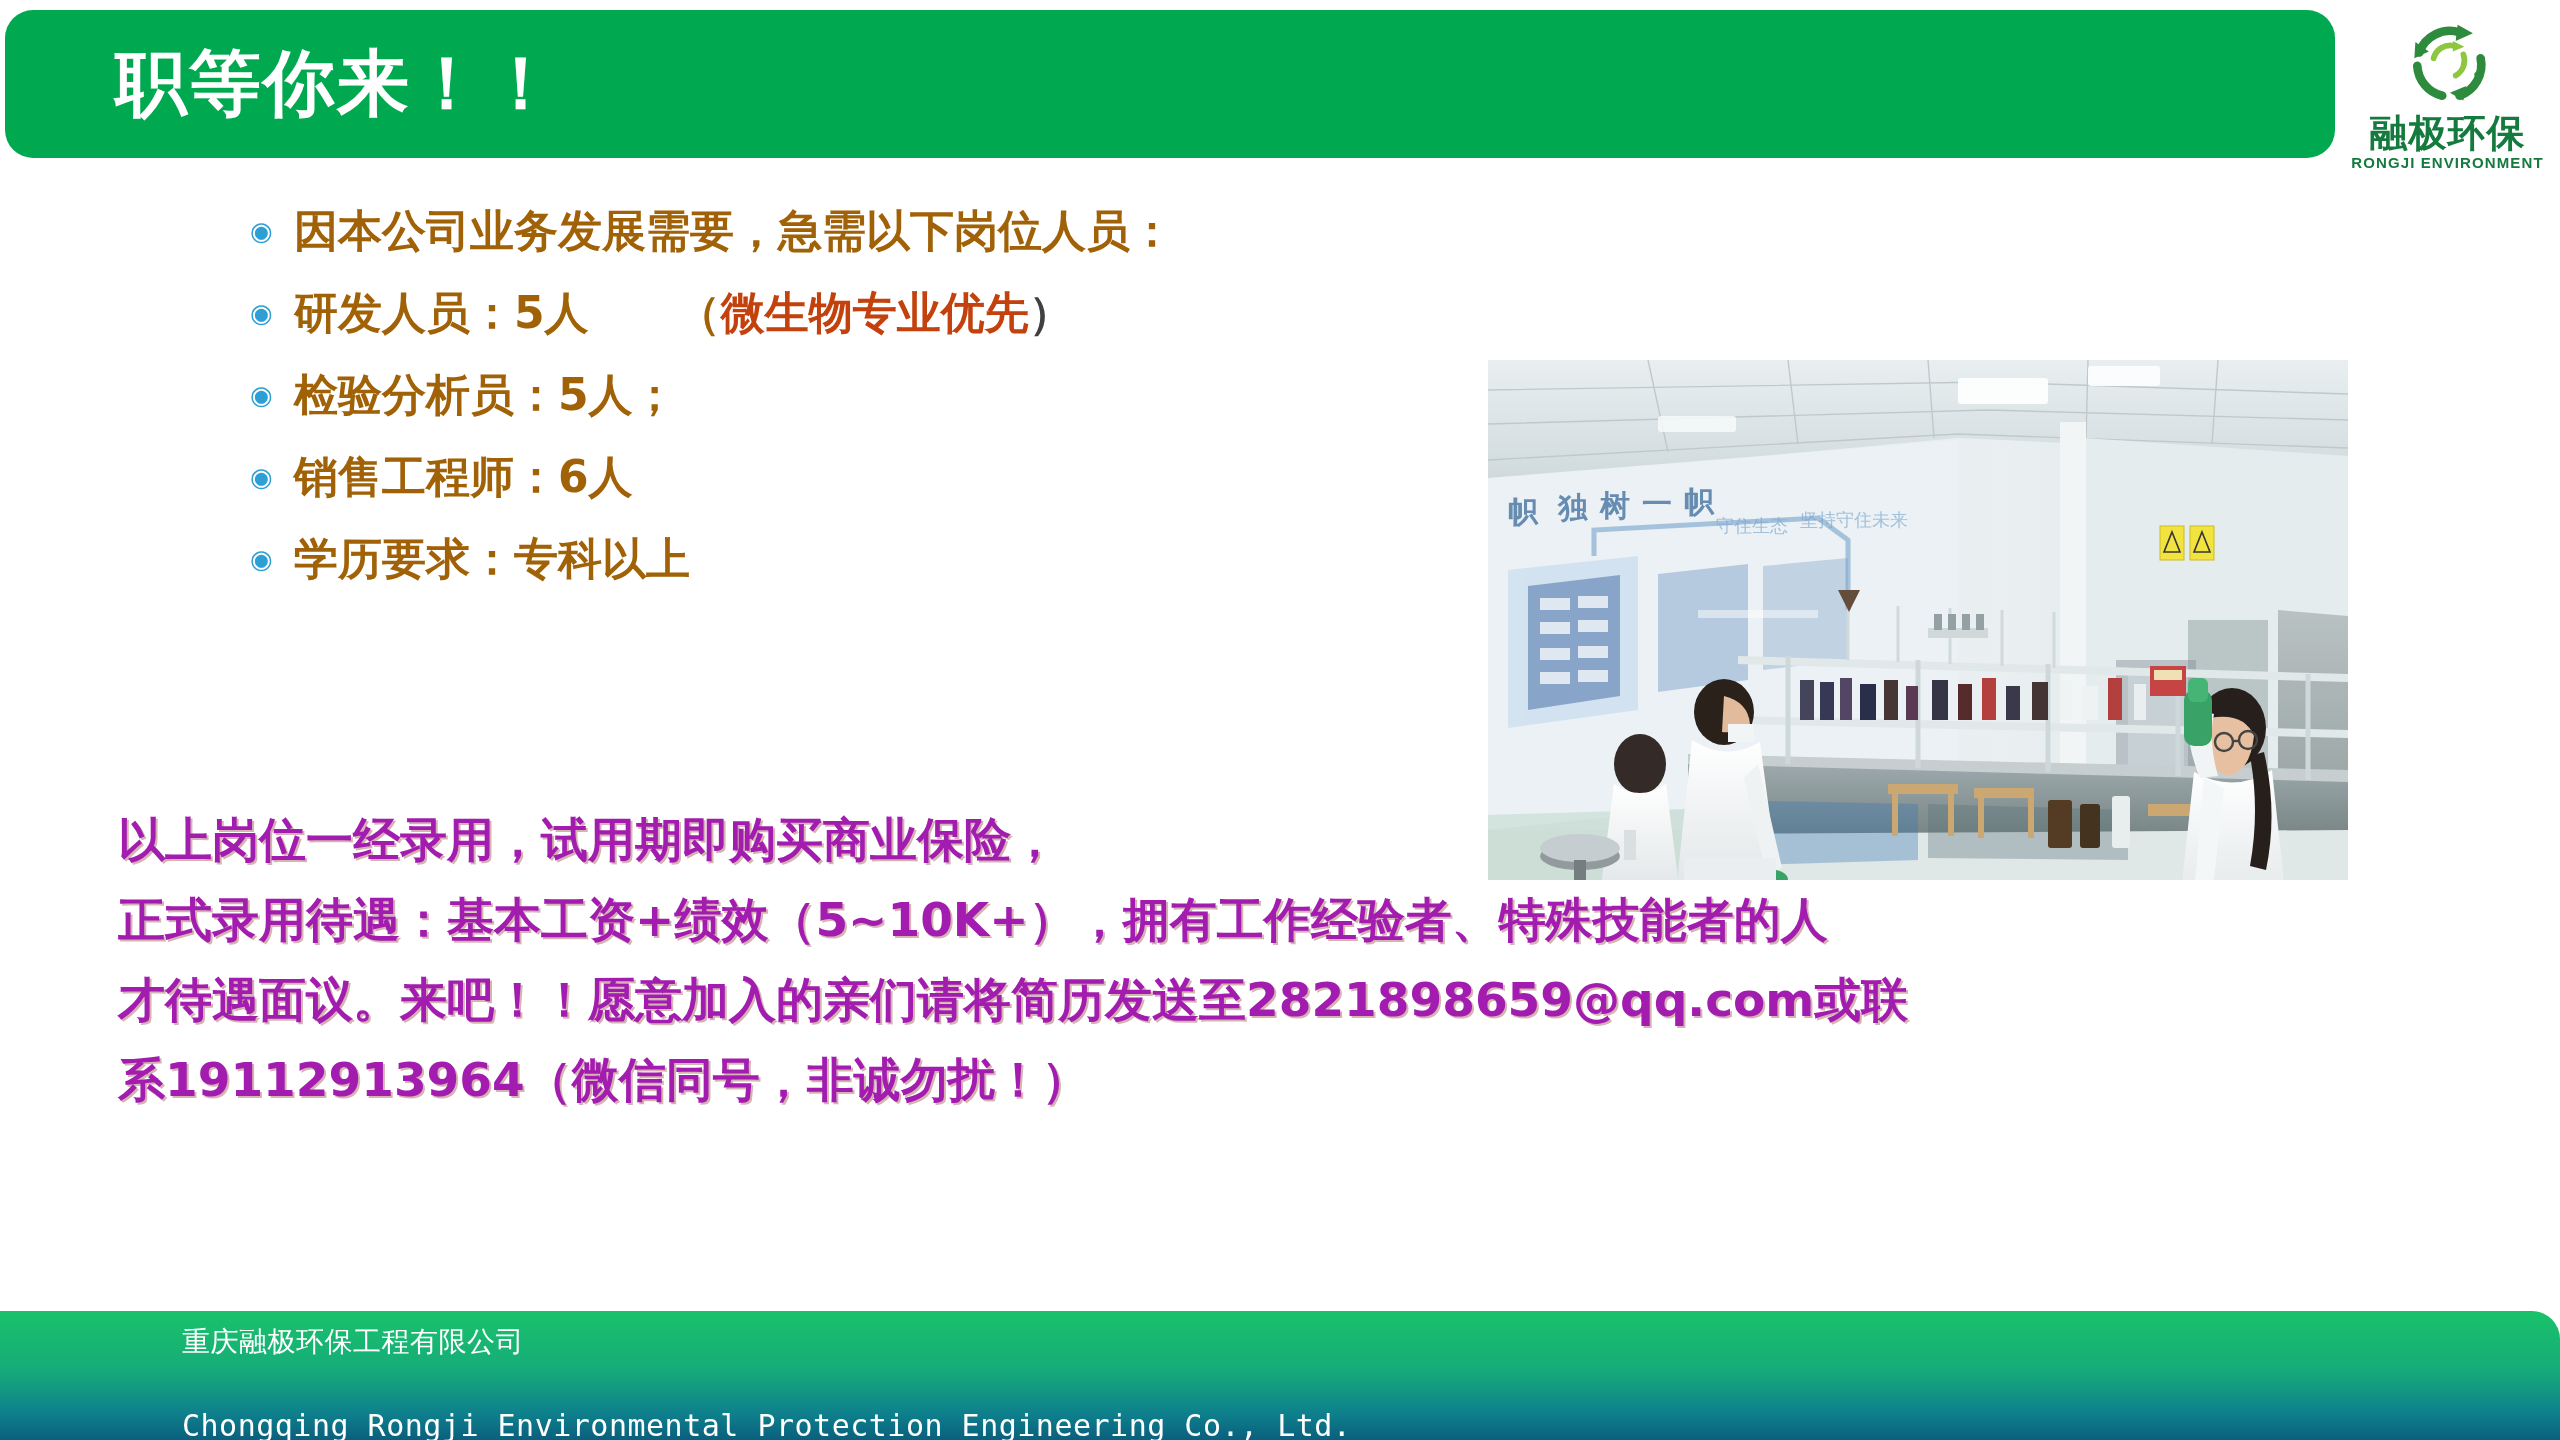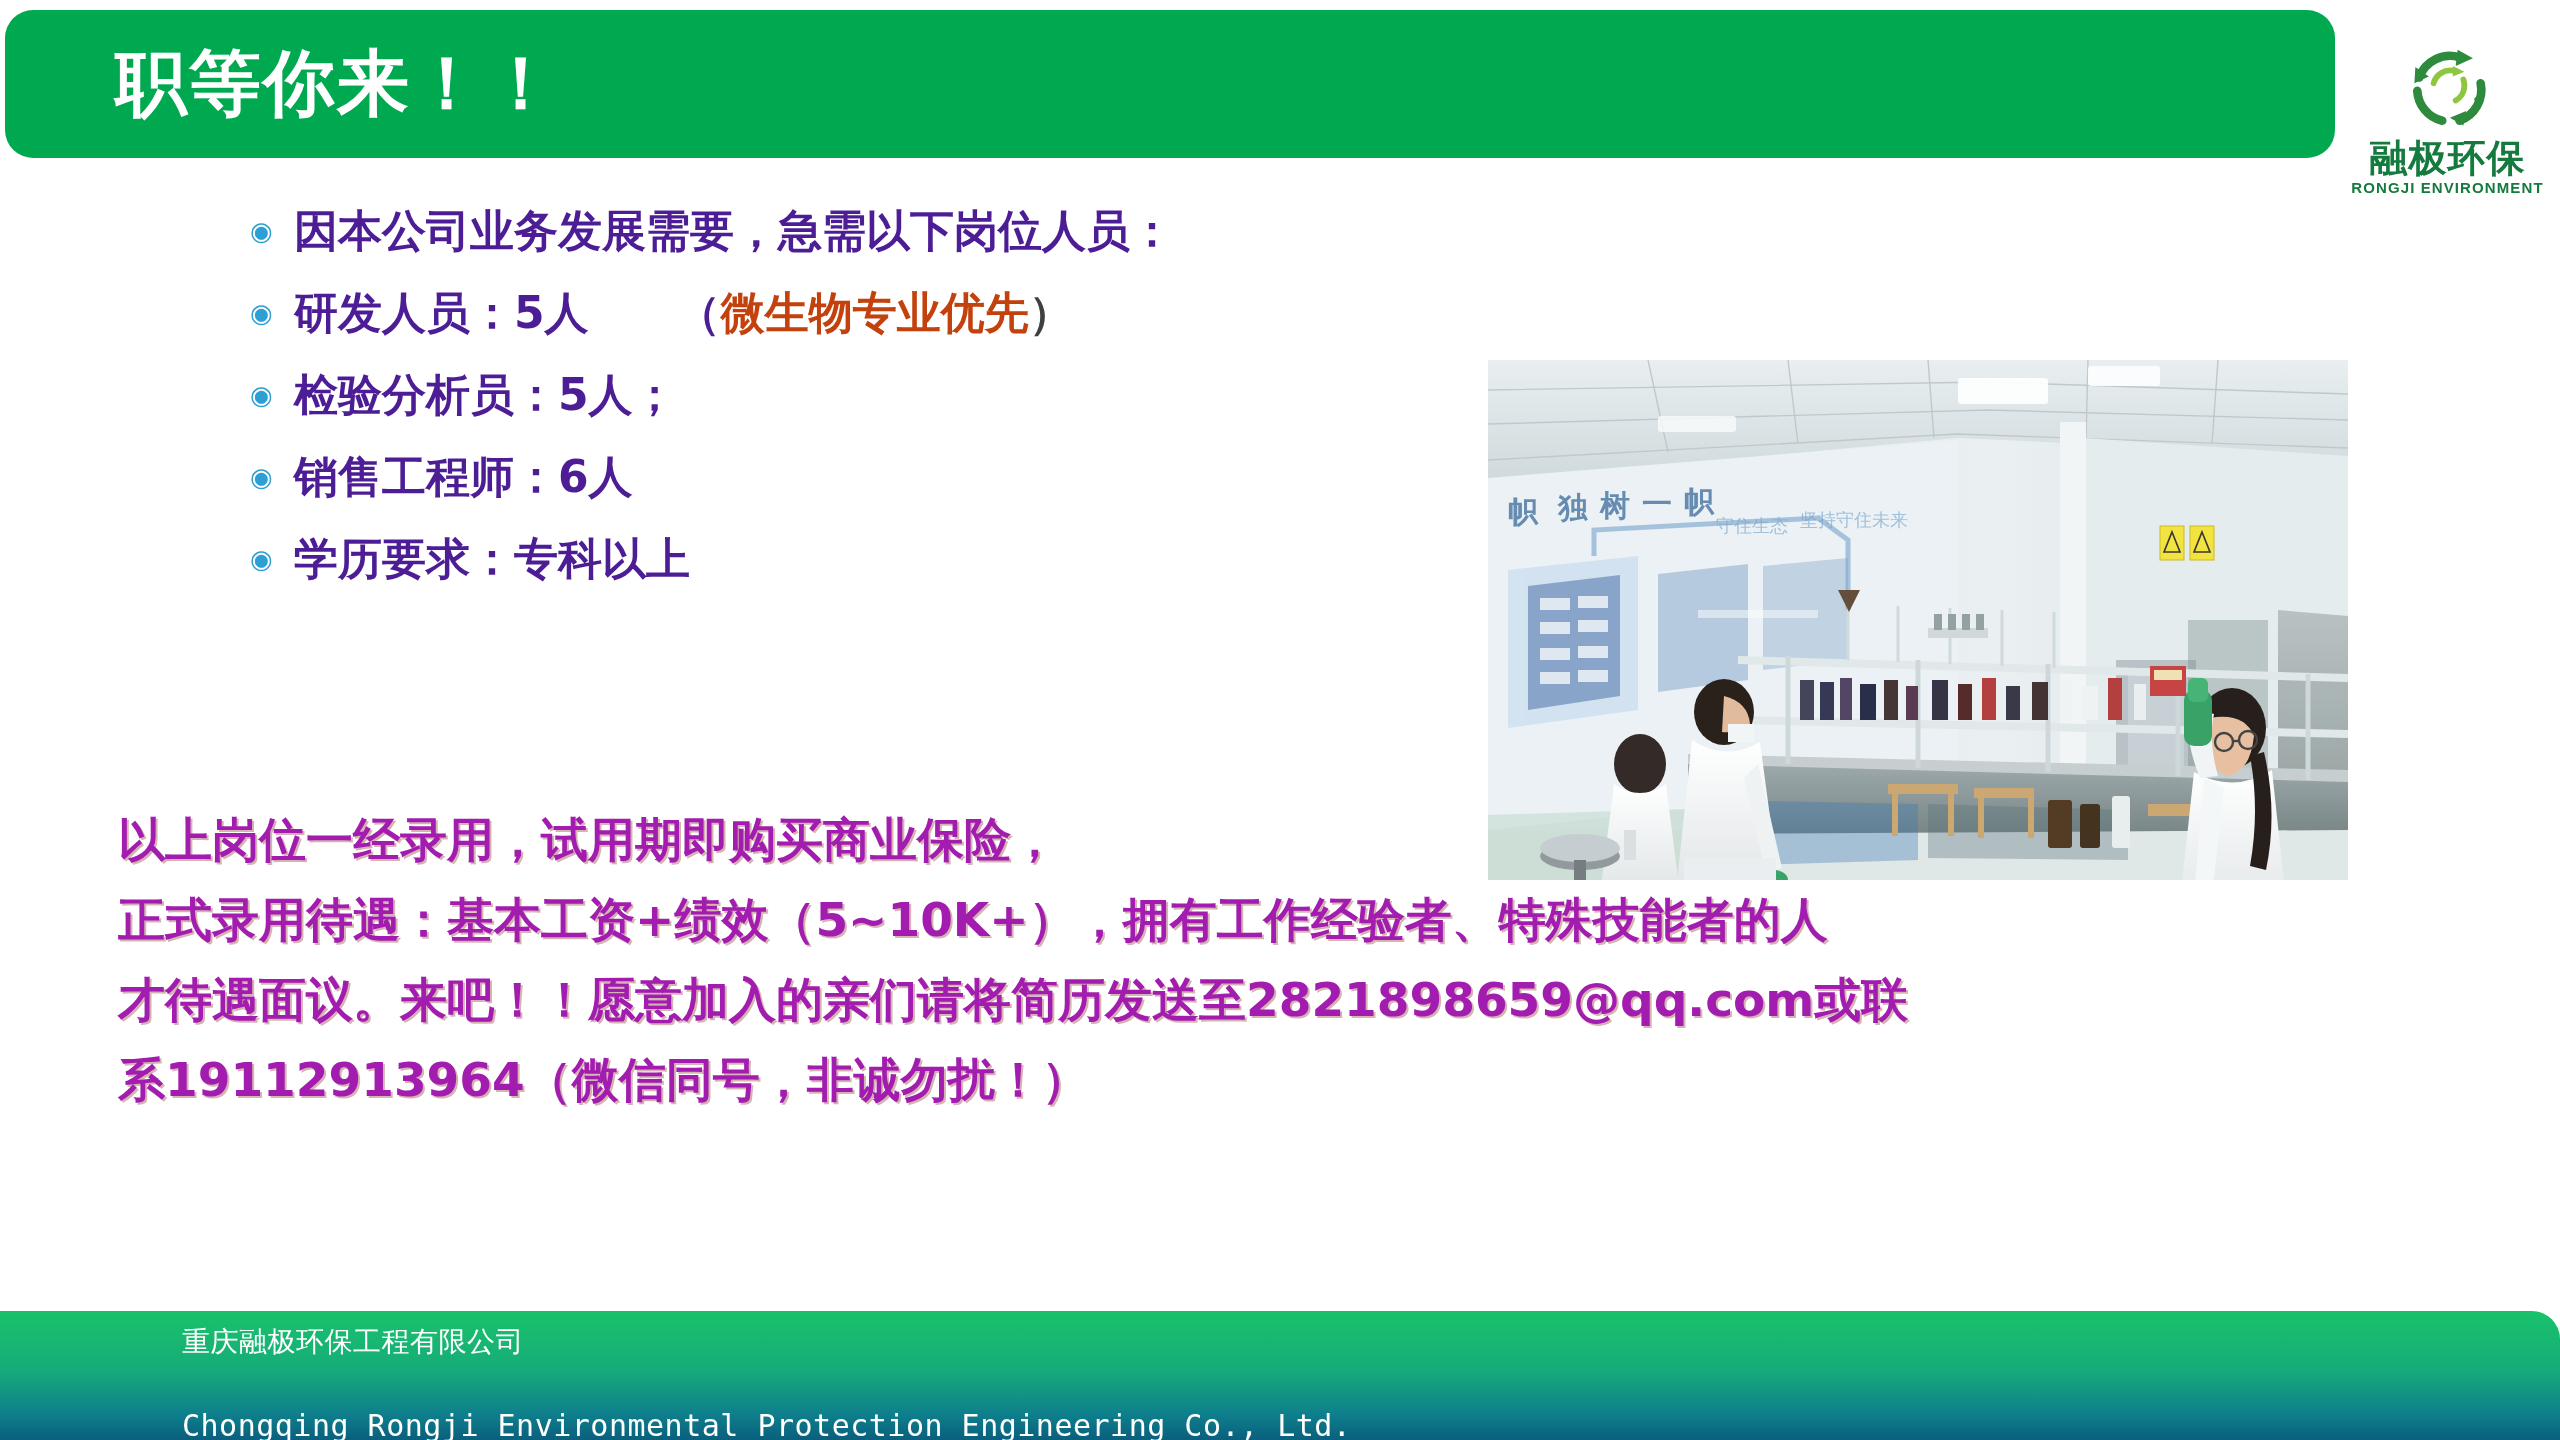--- a/index.html
+++ b/index.html
@@ -44,22 +44,22 @@
   #logo-block {
     position: absolute;
     right: 0px;
     top: 0px;
     width: 225px;
     height: 205px;
     background: #ffffff;
     display: flex;
     flex-direction: column;
     align-items: center;
-    justify-content: center;
-    padding-top: 30px;
+    justify-content: flex-start;
+    padding-top: 16px;
     box-sizing: border-box;
   }
   #logo-mark {
     width: 96px;
     height: 96px;
     display: block;
   }
   #logo-cn {
     margin-top: 2px;
     font-size: 38px;
@@ -97,21 +97,21 @@
     width: 44px;
     font-size: 26px;
     color: #2e9fd4;
     line-height: 1;
     text-align: left;
     font-family: "DejaVu Sans", sans-serif;
   }
   .bullet-text {
     font-size: 44px;
     font-weight: bold;
-    color: #4c1d95;
+    color: #a16207;
     line-height: 1;
     white-space: nowrap;
     font-family: "DejaVu Sans", "Liberation Sans", sans-serif;
   }
   .bullet-accent {
     color: #c2410c;
     font-weight: bold;
   }
   .bullet-paren {
     color: #404040;

